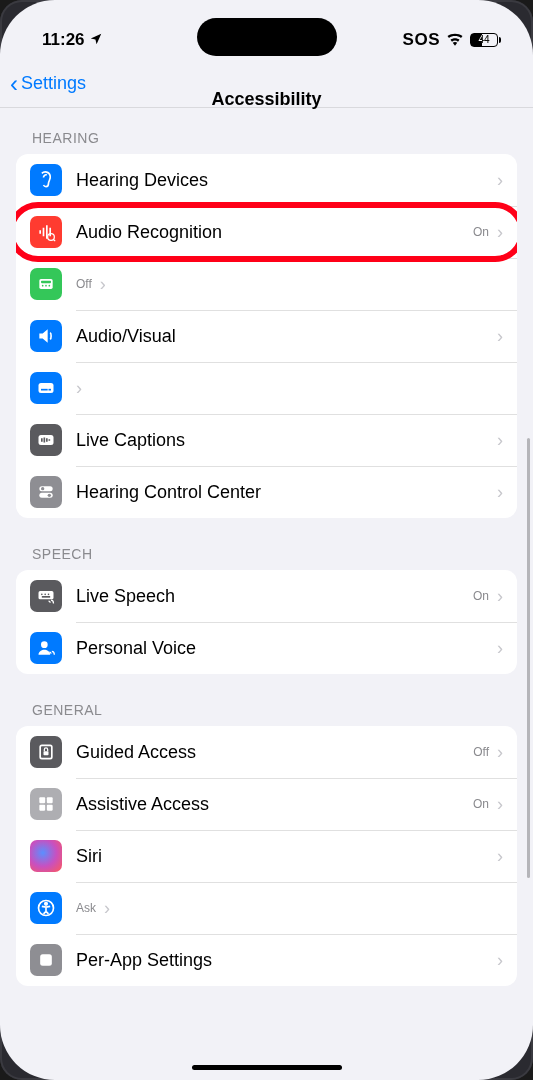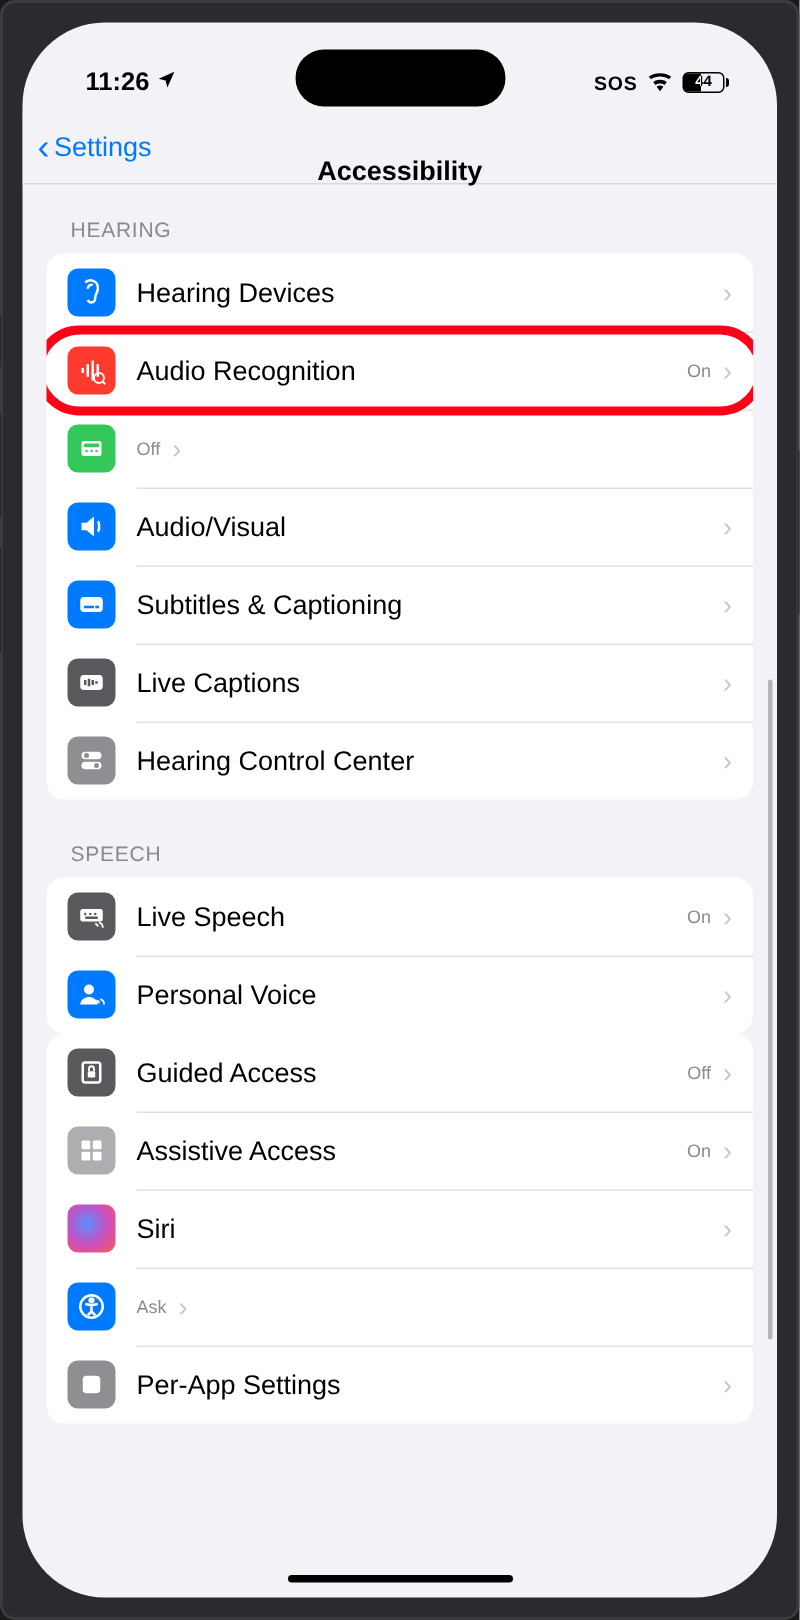--- a/index.html
+++ b/index.html
@@ -10,22 +10,21 @@
       justify-content: center;
       align-items: flex-start;
       width: 533px;
       height: 1080px;
       overflow: hidden;
     }
     .phone-frame {
       width: 533px;
       height: 1080px;
       background: #2a2a30;
-      border-radius: 10px;
-      padding: 15px;
+      border-radius: 22px;
       position: relative;
       box-shadow: inset 0 0 0 2px #3a3a40;
     }
     .side-button {
       position: absolute;
       background: #2a2a30;
       border-radius: 2px;
     }
     .side-left-1 { left: -3px; top: 210px; width: 4px; height: 35px; }
     .side-left-2 { left: -3px; top: 275px; width: 4px; height: 70px; }
@@ -59,37 +58,37 @@
       font-size: 17px;
       font-weight: 600;
       color: #000;
     }
     .status-left { display: flex; align-items: center; gap: 4px; }
     .status-right { display: flex; align-items: center; gap: 6px; font-size: 14px; }
     .location-arrow {
       display: inline-block;
       font-size: 15px;
     }
-    .sos { font-size: 13px; font-weight: 700; letter-spacing: 0.5px; margin-left: 20px; }
+    .sos { font-size: 17px; font-weight: 700; letter-spacing: 0.5px; margin-left: 20px; }
     .wifi-icon svg { width: 18px; height: 14px; }
     .battery {
       display: flex;
       align-items: center;
       gap: 1px;
     }
     .battery-body {
       width: 28px;
       height: 14px;
       border: 1.5px solid #000;
       border-radius: 4px;
       position: relative;
       display: flex;
       justify-content: center;
       font-size: 10px;
-      font-weight: 700;
+      font-weight: 400;
       background: linear-gradient(to right, #000 44%, transparent 44%);
     }
     .battery-text { color:#000; position:relative; z-index:1; mix-blend-mode: difference; color:#fff; font-size:10px;}
     .battery-tip { width: 2px; height: 6px; background: #000; border-radius: 0 2px 2px 0; }
     .nav-bar {
       height: 48px;
       display: flex;
       align-items: center;
       position: relative;
       background: #f2f2f7;
@@ -308,21 +307,20 @@
         </div>
 
         <div class="row">
           <div class="row-icon bg-blue">
             <svg viewBox="0 0 24 24" fill="#fff">
                 <rect x="3" y="6" width="18" height="12" rx="3"></rect>
                 <rect x="6" y="13" width="8" height="2" fill="#007aff"></rect>
                 <rect x="15" y="13" width="3" height="2" fill="#007aff"></rect>
               </svg>
           </div>
-          <div class="row-label">Subtitles &amp; Captioning</div>
           <span class="chevron">›</span>
         </div>
 
         <div class="row">
           <div class="row-icon bg-graydark">
             <svg viewBox="0 0 24 24" fill="#fff">
                 <rect x="3" y="6" width="18" height="12" rx="3"></rect>
                 <path d="M7 10v4M10 9v6M13 10v4M16 11v2" stroke="#5a5a5e" stroke-width="2"></path>
               </svg>
           </div>
@@ -369,20 +367,21 @@
                 <circle cx="10" cy="8" r="4"></circle>
                 <path d="M3 20c0-4 4-6 7-6s7 2 7 6"></path>
                 <path d="M16 17c1 0 2 1 2 2M19 16c2 0 3 2 3 4" stroke="#fff" fill="none" stroke-width="1.5"></path>
               </svg>
           </div>
           <div class="row-label">Personal Voice</div>
           <span class="chevron">›</span>
         </div>
       </div>
 
+      <div class="section-header">GENERAL</div>
       <div class="group">
 
         <div class="row">
           <div class="row-icon bg-graydark">
             <svg viewBox="0 0 24 24" fill="#fff">
                 <rect x="5" y="4" width="14" height="16" rx="2" fill="none" stroke="#fff" stroke-width="2"></rect>
                 <rect x="9" y="11" width="6" height="5" rx="1"></rect>
                 <path d="M10 11V9a2 2 0 014 0v2" fill="none" stroke="#fff" stroke-width="1.5"></path>
               </svg>
           </div>

